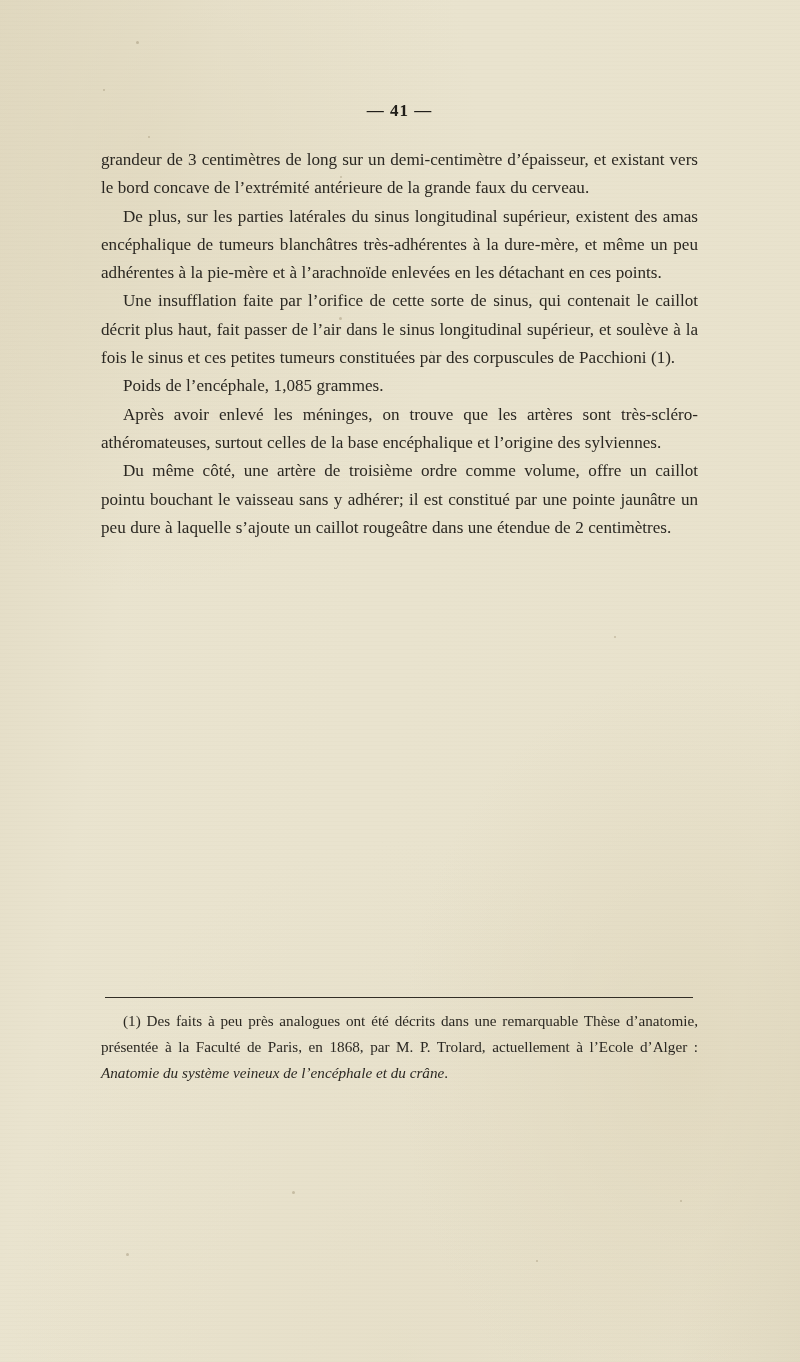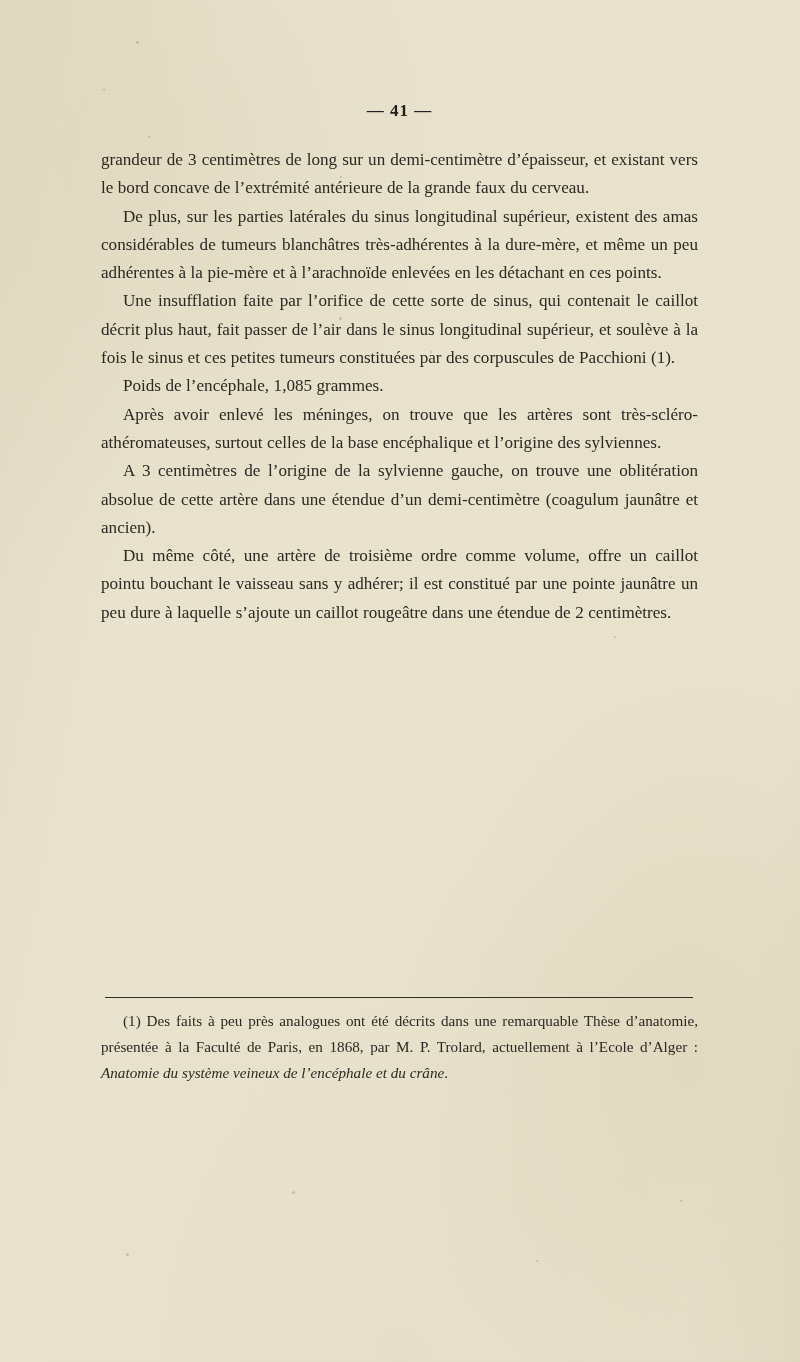--- a/index.html
+++ b/index.html
@@ -142,25 +142,24 @@
   <div class="speck" style="left:126px; top:1253px; width:3px; height:3px;"></div>
   <div class="speck" style="left:536px; top:1260px; width:2px; height:2px;"></div>
   <div class="speck" style="left:680px; top:1200px; width:2px; height:2px;"></div>
 
   <div class="content">
 
     <div class="folio">— 41 —</div>
 
     <div class="body-block">
       <p class="para cont">grandeur de 3 centimètres de long sur un demi-centimètre d’épaisseur, et existant vers le bord concave de l’extrémité antérieure de la grande faux du cerveau.</p>
-      <p class="para">De plus, sur les parties latérales du sinus longitudinal supérieur, existent des amas considérables de tumeurs blanchâtres très-adhérentes à la dure-mère, et même un peu adhérentes à la pie-mère et à l’arachnoïde enlevées en les détachant en ces points.</p>
+      <p class="para">De plus, sur les parties latérales du sinus longitudinal supérieur, existent des amas encéphalique de tumeurs blanchâtres très-adhérentes à la dure-mère, et même un peu adhérentes à la pie-mère et à l’arachnoïde enlevées en les détachant en ces points.</p>
       <p class="para">Une insufflation faite par l’orifice de cette sorte de sinus, qui contenait le caillot décrit plus haut, fait passer de l’air dans le sinus longitudinal supérieur, et soulève à la fois le sinus et ces petites tumeurs constituées par des corpuscules de Pacchioni (1).</p>
       <p class="para">Poids de l’encéphale, 1,085 grammes.</p>
       <p class="para">Après avoir enlevé les méninges, on trouve que les artères sont très-scléro-athéromateuses, surtout celles de la base encéphalique et l’origine des sylviennes.</p>
-      <p class="para">A 3 centimètres de l’origine de la sylvienne gauche, on trouve une oblitération absolue de cette artère dans une étendue d’un demi-centimètre (coagulum jaunâtre et ancien).</p>
       <p class="para">Du même côté, une artère de troisième ordre comme volume, offre un caillot pointu bouchant le vaisseau sans y adhérer; il est constitué par une pointe jaunâtre un peu dure à laquelle s’ajoute un caillot rougeâtre dans une étendue de 2 centimètres.</p>
     </div>
 
     <div class="rule"></div>
 
     <div class="footnote-block">
       <p class="footnote"><span>(1) Des faits à peu près analogues ont été décrits dans une remarquable Thèse d’anatomie, présentée à la Faculté de Paris, en 1868, par M. P. Trolard, actuellement à l’Ecole d’Alger : </span><span class="it">Anatomie du système veineux de l’encéphale et du crâne</span><span>.</span></p>
     </div>
 
   </div>

